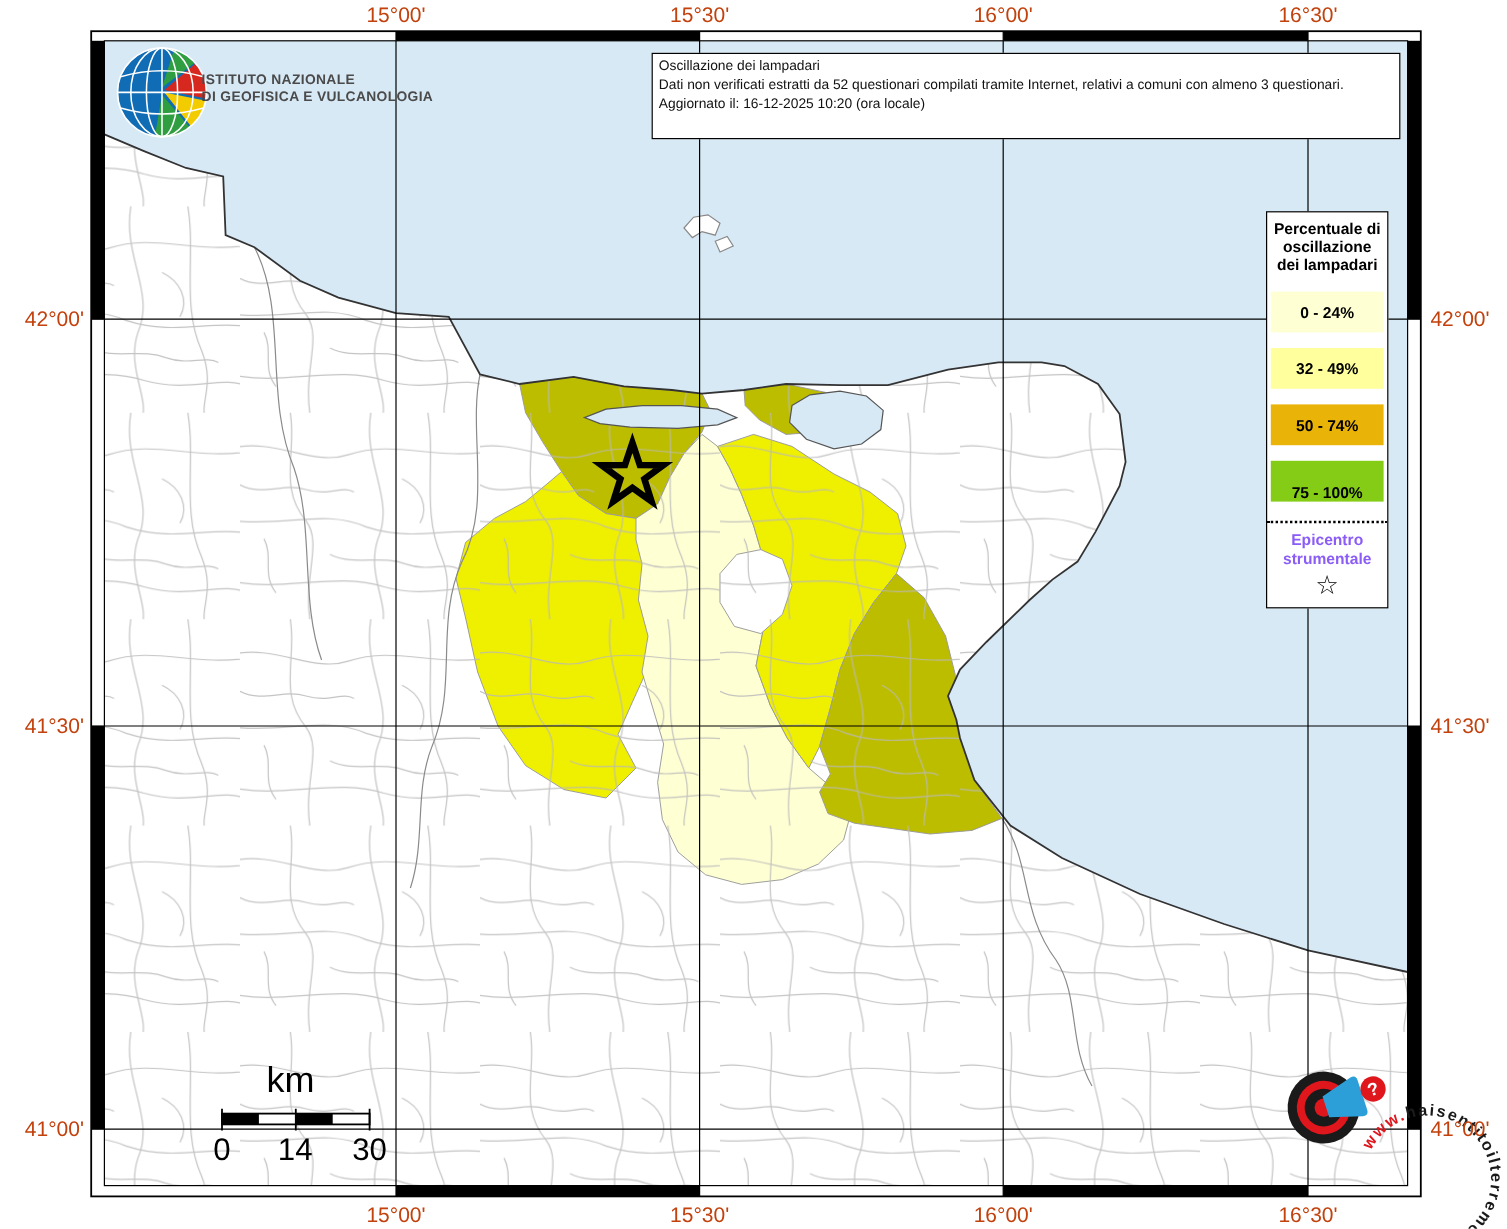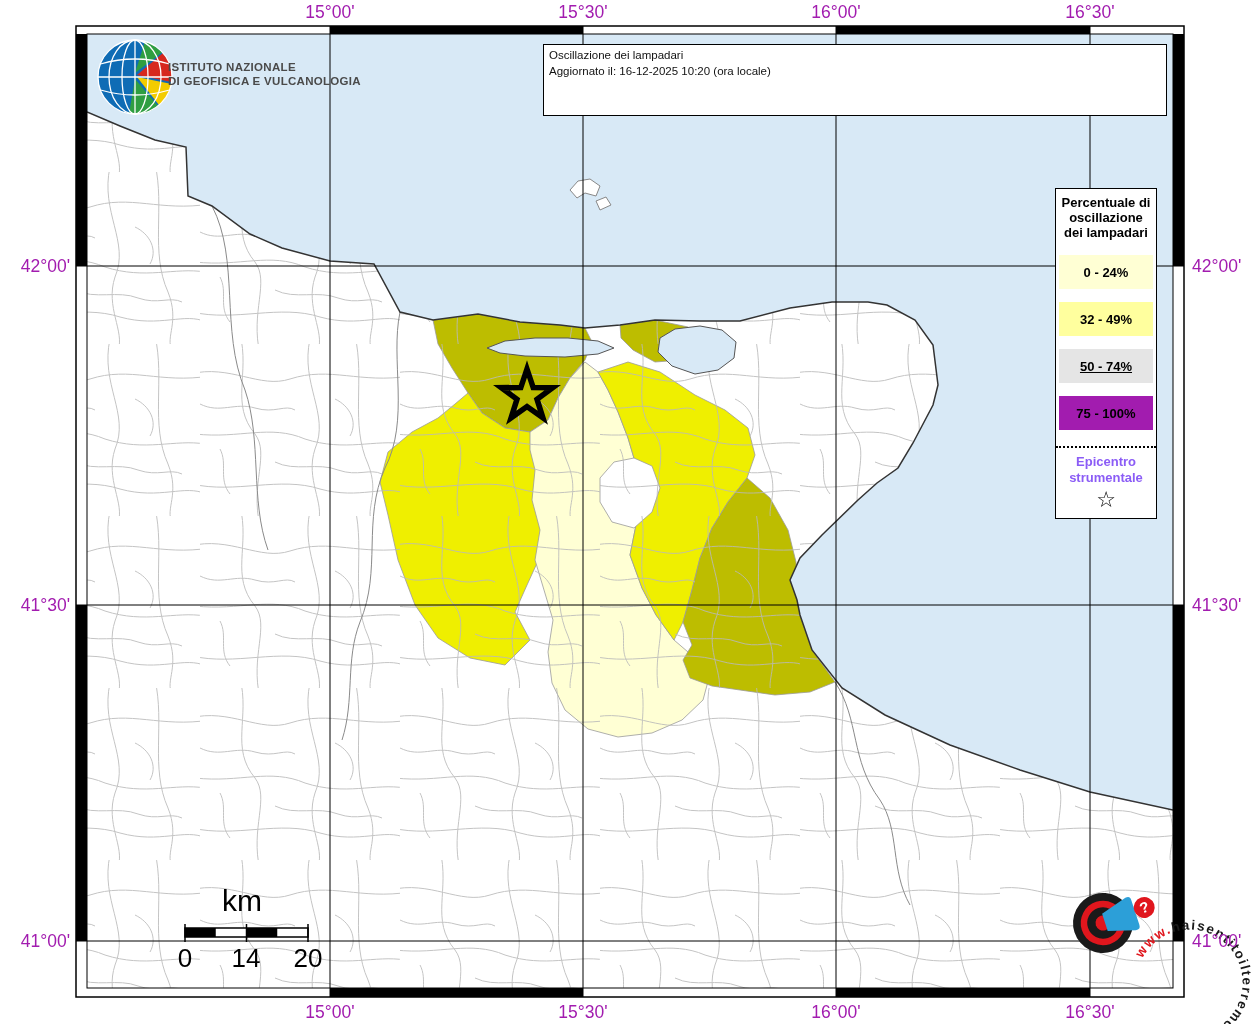--- a/index.html
+++ b/index.html
@@ -1,24 +1,24 @@
 <!DOCTYPE html>
 <html><head>
 <meta charset="utf-8">
 <style>
   html,body{margin:0;padding:0;background:#ffffff;}
   body{width:1256px;height:1024px;position:relative;font-family:"Liberation Sans",sans-serif;overflow:hidden;}
   .abs{position:absolute;}
-  .axis-label{position:absolute;font-size:17.5px;color:#a21caf;white-space:nowrap;}
+  .axis-label{position:absolute;font-size:17.5px;color:#c2410c;white-space:nowrap;}
   .axis-top,.axis-bottom{transform:translateX(-50%);}
   .axis-left{transform:translateY(-50%);text-align:right;}
   .axis-right{transform:translateY(-50%);}
   #info-box{left:543px;top:44px;width:612px;height:66px;background:#fff;border:1px solid #000;
             font-size:11.5px;line-height:16px;padding:2px 5px;white-space:nowrap;overflow:visible;color:#111;}
-  #legend-box{left:1055px;top:188px;width:100px;background:#fff;border:1px solid #000;text-align:center;z-index:5;}
+  #legend-box{left:1055px;top:176px;width:100px;background:#fff;border:1px solid #000;text-align:center;z-index:5;}
   #legend-box .legend-title{font-weight:bold;font-size:13px;line-height:15px;padding:6px 2px 2px 2px;color:#000;}
   .legend-swatch{width:94px;height:34px;margin:13px auto 0 auto;display:flex;align-items:center;justify-content:center;
                  font-weight:bold;font-size:13px;color:#000;}
   .legend-sep{border-top:2px dotted #000;margin:16px 0 0 0;height:0;}
   .legend-epi-title{font-weight:bold;font-size:13px;line-height:16px;margin-top:6px;color:#8b5cf6;}
   .legend-star{font-size:22px;line-height:24px;margin:2px 0 6px 0;color:#000;}
   #ingv-text{left:168px;top:60px;color:#4a4a4a;font-weight:bold;font-size:11.5px;line-height:14px;letter-spacing:.3px;}
   .scale-label{position:absolute;color:#000;}
   #km-label{left:222px;top:884px;font-size:30px;}
   .scale-num{top:943px;font-size:26px;transform:translateX(-50%);}
@@ -173,35 +173,36 @@
   </g>
 </svg>
 
 <div class="abs" id="ingv-text">
   <div>ISTITUTO NAZIONALE</div>
   <div>DI GEOFISICA E VULCANOLOGIA</div>
 </div>
 
 <div class="abs" id="info-box">
   <div>Oscillazione dei lampadari</div>
+  <div>Dati non verificati estratti da 52 questionari compilati tramite Internet, relativi a comuni con almeno 3 questionari.</div>
   <div>Aggiornato il: 16-12-2025 10:20 (ora locale)</div>
 </div>
 
 <div class="abs" id="legend-box">
   <div class="legend-title">Percentuale di oscillazione dei lampadari</div>
   <div class="legend-swatch" style="background-color: rgb(255, 255, 212);">
       <span>0 - 24%</span>
     </div>
   <div class="legend-swatch" style="background-color: rgb(255, 255, 158);">
       <span>32 - 49%</span>
     </div>
-  <div class="legend-swatch" style="background-color: #e5e5e5; text-decoration: underline;">
+  <div class="legend-swatch" style="background-color: #eab308;">
       <span>50 - 74%</span>
     </div>
-  <div class="legend-swatch" style="background-color: #a21caf;">
+  <div class="legend-swatch" style="background-color: #84cc16; align-items: flex-end;">
       <span>75 - 100%</span>
     </div>
   <div class="legend-sep"></div>
   <div class="legend-epi-title">Epicentro strumentale</div>
   <div class="legend-star">☆</div>
 </div>
 
 <div class="axis-label axis-top" style="left:330px;top:2px;">15°00'</div>
 <div class="axis-label axis-top" style="left:583px;top:2px;">15°30'</div>
 <div class="axis-label axis-top" style="left:836px;top:2px;">16°00'</div>
@@ -216,13 +217,13 @@
 <div class="axis-label axis-left" style="left:8px;width:62px;top:605px;">41°30'</div>
 <div class="axis-label axis-left" style="left:8px;width:62px;top:941px;">41°00'</div>
 
 <div class="axis-label axis-right" style="left:1192px;top:266px;">42°00'</div>
 <div class="axis-label axis-right" style="left:1192px;top:605px;">41°30'</div>
 <div class="axis-label axis-right" style="left:1192px;top:941px;">41°00'</div>
 
 <div class="scale-label" id="km-label">km</div>
 <div class="scale-label scale-num" style="left:185px;">0</div>
 <div class="scale-label scale-num" style="left:246px;">14</div>
-<div class="scale-label scale-num" style="left:308px;">20</div>
+<div class="scale-label scale-num" style="left:308px;">30</div>
 
 </body></html>

